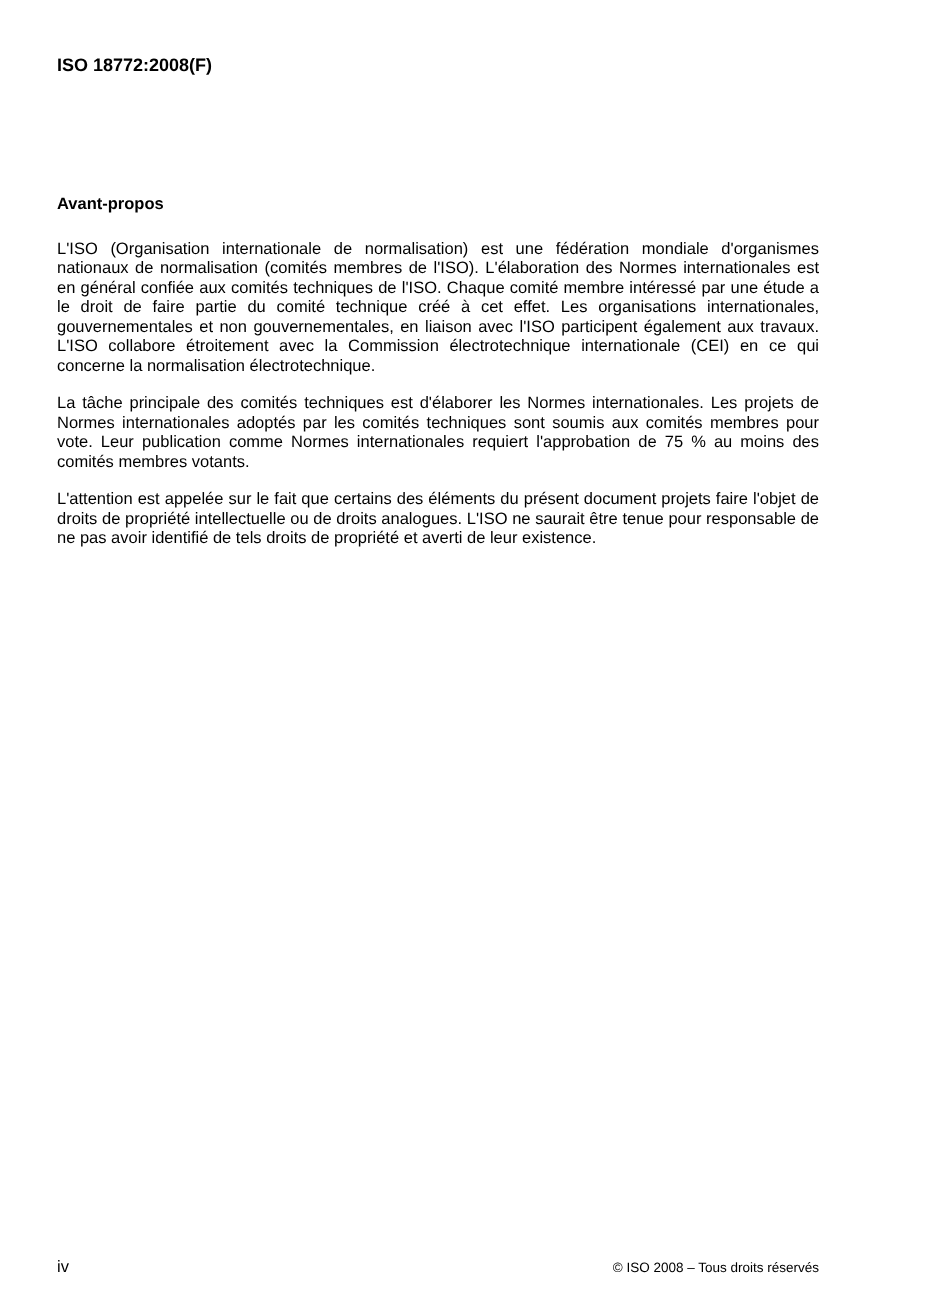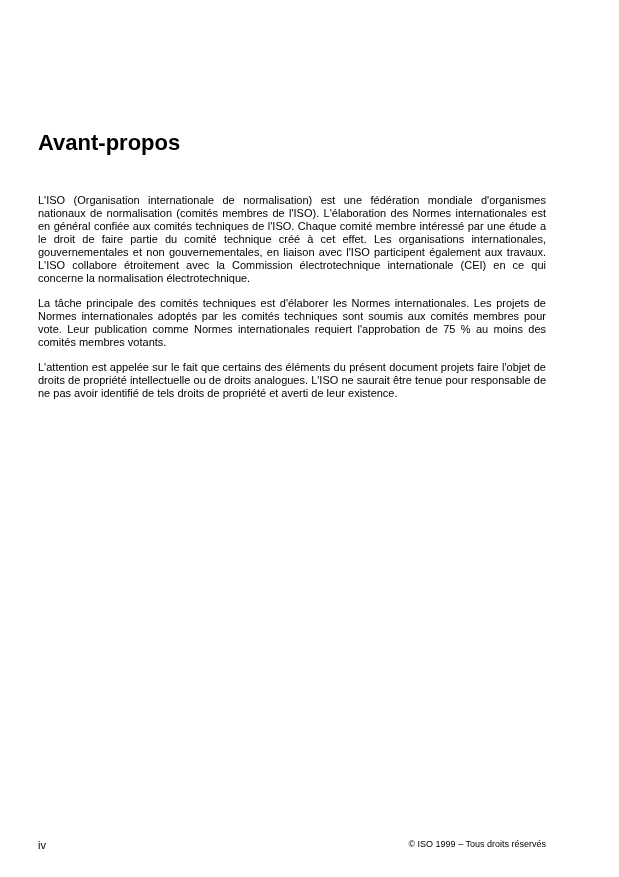--- a/index.html
+++ b/index.html
@@ -25,65 +25,68 @@
     font-size: 12px;
     font-weight: bold;
   }
   .doc-body {
     position: absolute;
     top: 130px;
     left: 38px;
     right: 73px;
   }
   .section-title {
-    font-size: 22px;
+    font-size: 11px;
     font-weight: bold;
-    margin-bottom: 38px;
+    margin-bottom: 18px;
   }
   .doc-body p {
     font-size: 11px;
     line-height: 13px;
     text-align: justify;
     margin-bottom: 12px;
   }
   .doc-body p em {
     font-style: italic;
   }
   .page-footer {
     position: absolute;
     left: 38px;
     right: 73px;
     bottom: 26px;
     display: flex;
     justify-content: space-between;
-    align-items: flex-start;
+    align-items: center;
   }
   .page-number {
     font-size: 11px;
   }
   .copyright {
     font-size: 9px;
   }
 </style>
 </head>
 <body>
 
 <div class="page">
 
+  <div class="page-header">
+    <span class="doc-ref">ISO 18772:2008(F)</span>
+  </div>
 
   <div class="doc-body">
     <h1 class="section-title">Avant-propos</h1>
 
     <p>L'ISO (Organisation internationale de normalisation) est une fédération mondiale d'organismes nationaux de normalisation (comités membres de l'ISO). L'élaboration des Normes internationales est en général confiée aux comités techniques de l'ISO. Chaque comité membre intéressé par une étude a le droit de faire partie du comité technique créé à cet effet. Les organisations internationales, gouvernementales et non gouvernementales, en liaison avec l'ISO participent également aux travaux. L'ISO collabore étroitement avec la Commission électrotechnique internationale (CEI) en ce qui concerne la normalisation électrotechnique.</p>
 
 
     <p>La tâche principale des comités techniques est d'élaborer les Normes internationales. Les projets de Normes internationales adoptés par les comités techniques sont soumis aux comités membres pour vote. Leur publication comme Normes internationales requiert l'approbation de 75 % au moins des comités membres votants.</p>
 
     <p>L'attention est appelée sur le fait que certains des éléments du présent document projets faire l'objet de droits de propriété intellectuelle ou de droits analogues. L'ISO ne saurait être tenue pour responsable de ne pas avoir identifié de tels droits de propriété et averti de leur existence.</p>
 
   </div>
 
   <div class="page-footer">
     <span class="page-number">iv</span>
-    <span class="copyright">© ISO 1999 – Tous droits réservés</span>
+    <span class="copyright">© ISO 2008 – Tous droits réservés</span>
   </div>
 
 </div>
 
 </body></html>

